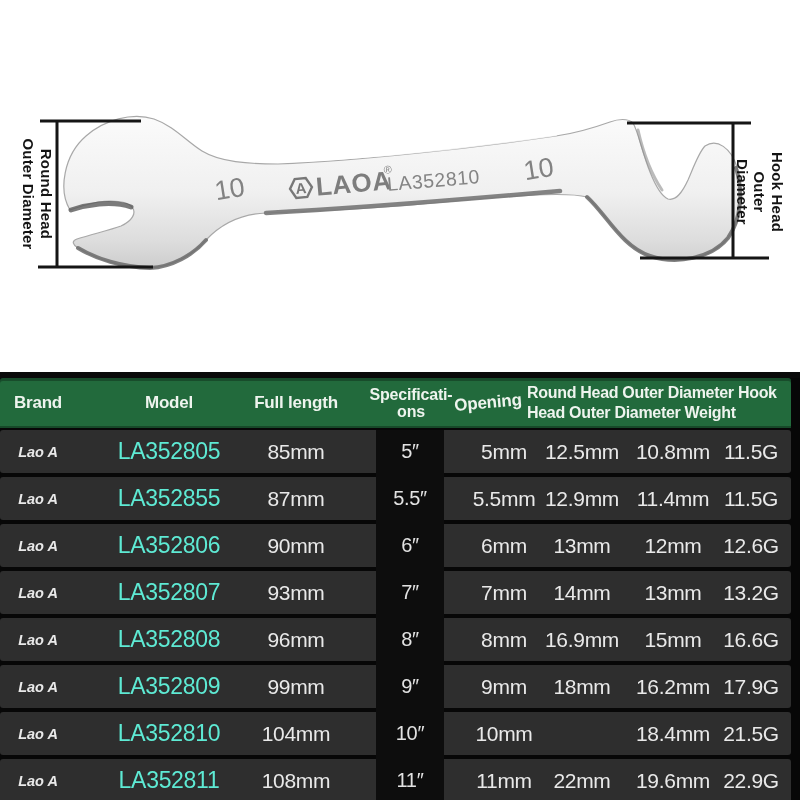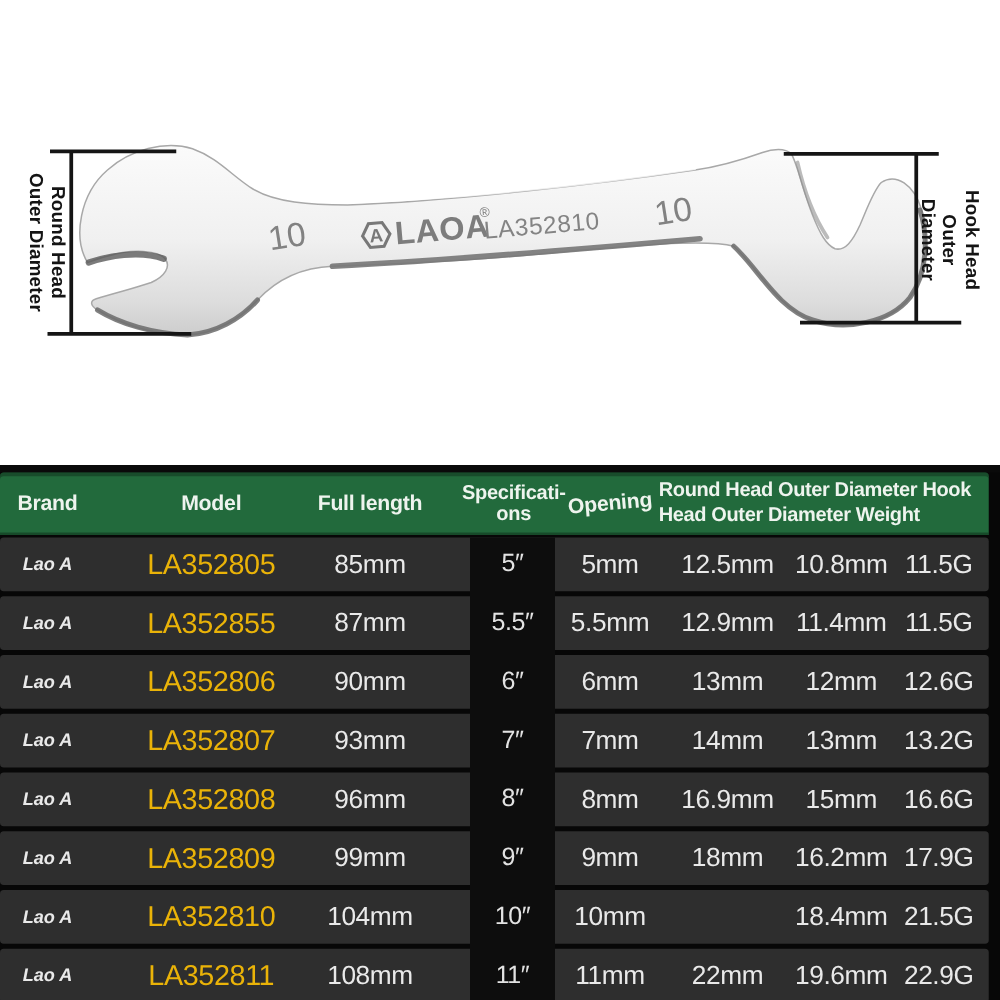--- a/index.html
+++ b/index.html
@@ -31,24 +31,24 @@
               align-items:flex-start; text-align:left; letter-spacing:-.3px; }
 
   .tbody { position:absolute; left:0; top:58px; width:800px; }
   .row { position:relative; width:791px; height:43px; margin-bottom:4px;
          background:#2e2e2e; border-radius:3px; }
   .spec-band { position:absolute; left:376px; top:58px; width:68px; height:370px;
                background:#0d0d0d; z-index:1; }
   .c { position:absolute; top:0; height:100%; display:flex; align-items:center; justify-content:center;
        z-index:2; color:#e9e9e9; letter-spacing:-.3px; }
   .c-brand { left:0;    width:76px;  font-size:14.5px; font-weight:bold; letter-spacing:0;font-style:italic; }
-  .c-model { left:96px; width:146px; font-size:23px; color:#eab308; }
+  .c-model { left:96px; width:146px; font-size:23px; color:#5eead4; }
   .c-flen  { left:240px; width:112px; font-size:21px; }
   .c-spec  { left:377px; width:66px;  font-size:20px; color:#e2e2e2; }
-  .c-open  { left:448px; width:80px;  font-size:21px; }
+  .c-open  { left:464px; width:80px;  font-size:21px; }
   .c-round { left:532px; width:100px; font-size:21px; }
   .c-hook  { left:625px; width:96px;  font-size:21px; }
   .c-weight{ left:716px; width:70px;  font-size:21px; }
 </style>
 </head>
 <body>
 
 <div class="stage">
 
   <div class="hero">

